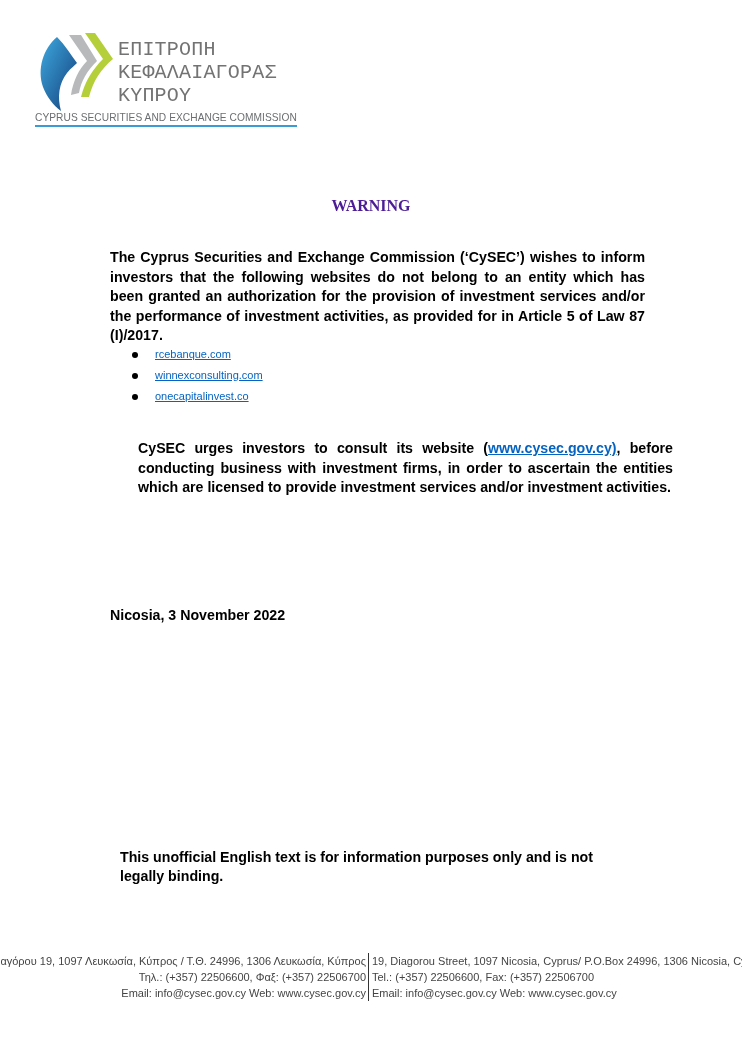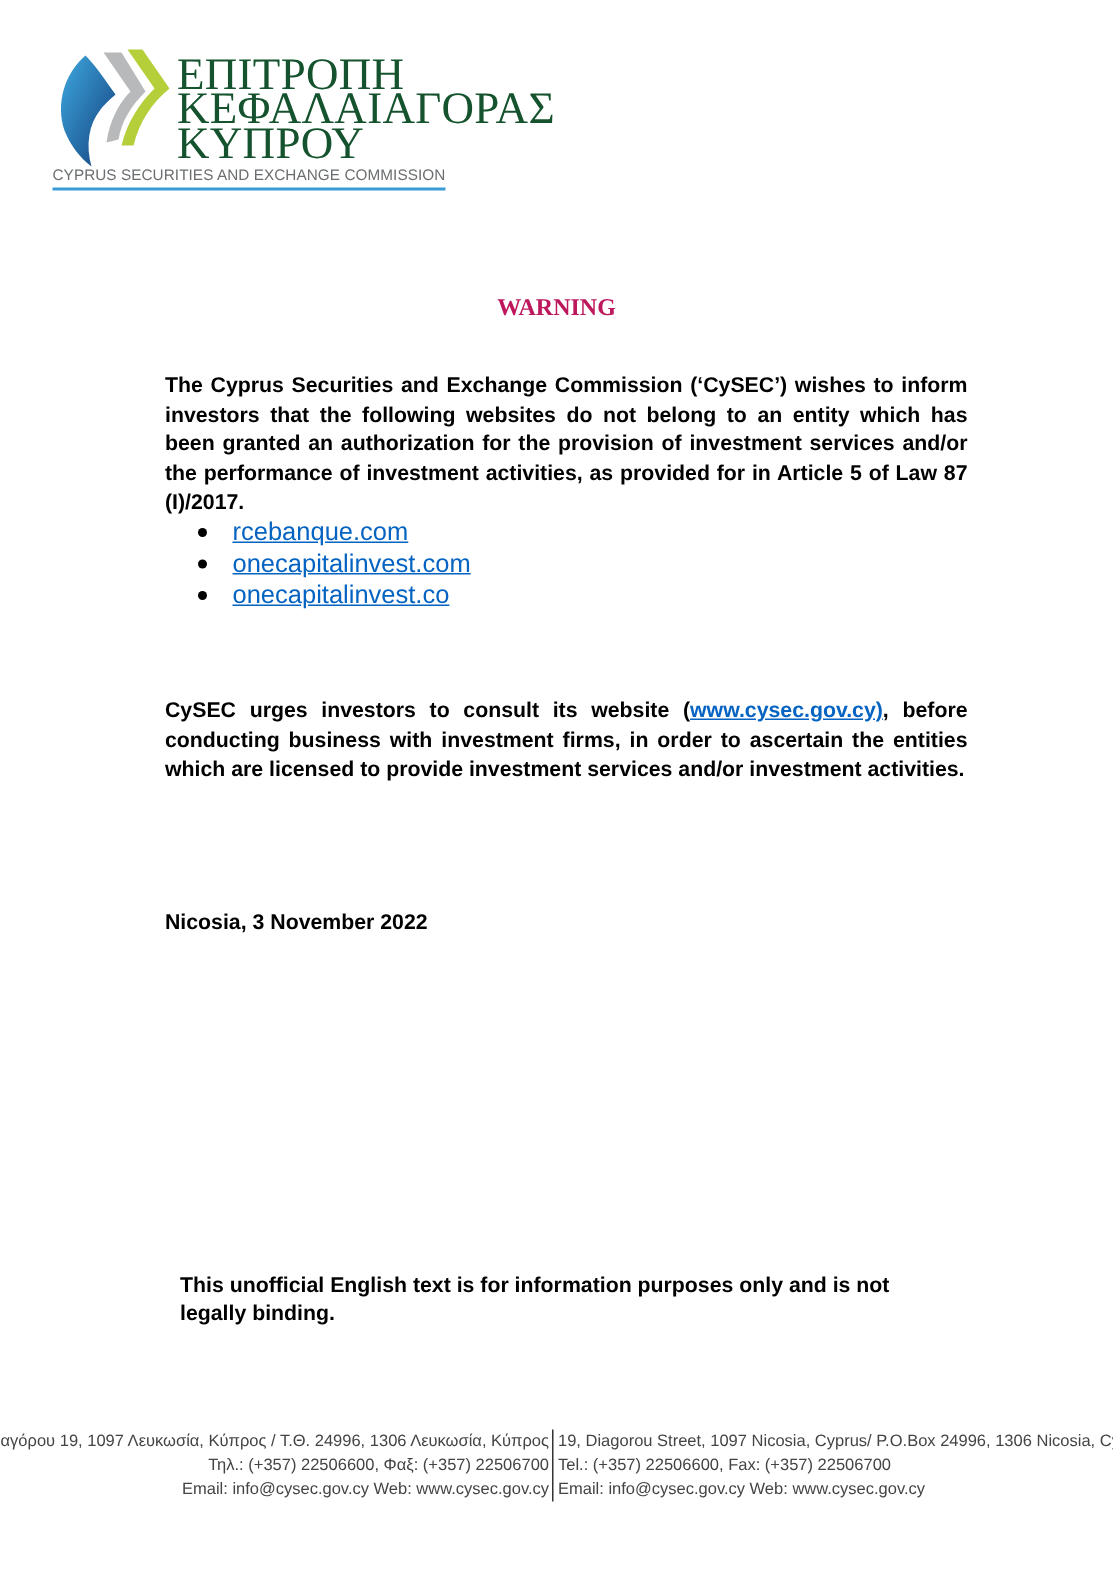--- a/index.html
+++ b/index.html
@@ -1,35 +1,35 @@
 <!DOCTYPE html>
 <html><head>
   <meta charset="utf-8">
   <style>
     html, body { margin: 0; padding: 0; background: #ffffff; }
     body { width: 742px; height: 1050px; position: relative; overflow: hidden;
            font-family: "Liberation Sans", "DejaVu Sans", sans-serif; color: #000; }
     .logo { position: absolute; left: 33px; top: 29px; width: 265px; height: 100px; }
     .logo-mark { position: absolute; left: 2px; top: 2px; width: 80px; height: 80px; }
-    .logo-text { position: absolute; left: 85px; top: 9px; color: #14532d; font-size: 30px;
-                 line-height: 23px; letter-spacing: 0.2px; font-family: Liberation Serif, serif; font-weight: 300; }
+    .logo-text { position: absolute; left: 85px; top: 9px; color: #737373; font-size: 20px;
+                 line-height: 23px; letter-spacing: 0.2px; font-family: Liberation Mono, monospace; font-weight: 300; }
     .logo-text div { white-space: nowrap; }
     .logo-sub { position: absolute; left: 2px; top: 83px; font-size: 10.2px; color: #6b6e70;
                 letter-spacing: 0.05px; white-space: nowrap; font-family: "Liberation Sans", sans-serif; }
     .logo-rule { position: absolute; left: 2px; top: 96px; width: 262px; height: 2px; background: #3a9bd5; }
 
     .title { position: absolute; left: 0; width: 742px; top: 197px; text-align: center;
              font-family: "Liberation Serif", "DejaVu Serif", serif; font-weight: bold;
-             font-size: 16px; color: #be185d; }
+             font-size: 16px; color: #4c1d95; }
     .para { position: absolute; left: 110px; width: 535px; font-size: 14.2px; line-height: 19.5px;
             text-align: justify; text-align-last: left; font-weight: bold; }
     .p1 { top: 248px; }
-    .p2 { top: 465px; }
+    .p2 { top: 439px; margin-left: 28px; }
     .links { position: absolute; left: 110px; top: 344px; margin: 0; padding: 0; list-style: none; }
-    .links li { position: relative; height: 21px; line-height: 21px; font-size: 17px; padding-left: 45px; }
+    .links li { position: relative; height: 21px; line-height: 21px; font-size: 11px; padding-left: 45px; }
     .links li .bullet { position: absolute; left: 22px; top: 8px; width: 6px; height: 6px;
                         border-radius: 50%; background: #000; }
     a.lnk { color: #0563c1; text-decoration: underline; }
     .date { position: absolute; left: 110px; top: 607px; font-weight: bold; font-size: 14.2px; }
     .disclaimer { position: absolute; left: 120px; width: 512px; top: 848px; 
                   font-weight: bold; font-size: 14.2px; line-height: 19px; }
     .footer { position: absolute; top: 953px; left: 0; width: 742px; font-size: 11px;
               line-height: 16px; color: #444; }
     .foot-left { position: absolute; right: 376px; text-align: right; white-space: nowrap; }
     .foot-right { position: absolute; left: 372px; text-align: left; white-space: nowrap; }
@@ -61,21 +61,21 @@
   <div class="logo-sub">CYPRUS SECURITIES AND EXCHANGE COMMISSION</div>
   <div class="logo-rule"></div>
 </div>
 
 <div class="title">WARNING</div>
 
 <div class="para p1">The Cyprus Securities and Exchange Commission (‘CySEC’) wishes to inform investors that the following websites do not belong to an entity which has been granted an authorization for the provision of investment services and/or the performance of investment activities, as provided for in Article 5 of Law 87 (I)/2017.</div>
 
 <ul class="links">
   <li><span class="bullet"></span><a class="lnk">rcebanque.com</a></li>
-  <li><span class="bullet"></span><a class="lnk">onecapitalinvest.com</a></li>
+  <li><span class="bullet"></span><a class="lnk">winnexconsulting.com</a></li>
   <li><span class="bullet"></span><a class="lnk">onecapitalinvest.co</a></li>
 </ul>
 
 <div class="para p2"><span>CySEC urges investors to consult its website (</span><a class="lnk">www.cysec.gov.cy)</a><span>, before conducting business with investment firms, in order to ascertain the entities which are licensed to provide investment services and/or investment activities.</span></div>
 
 <div class="date">Nicosia, 3 November 2022</div>
 
 <div class="disclaimer">This unofficial English text is for information purposes only and is not legally binding.</div>
 
 <div class="footer">

